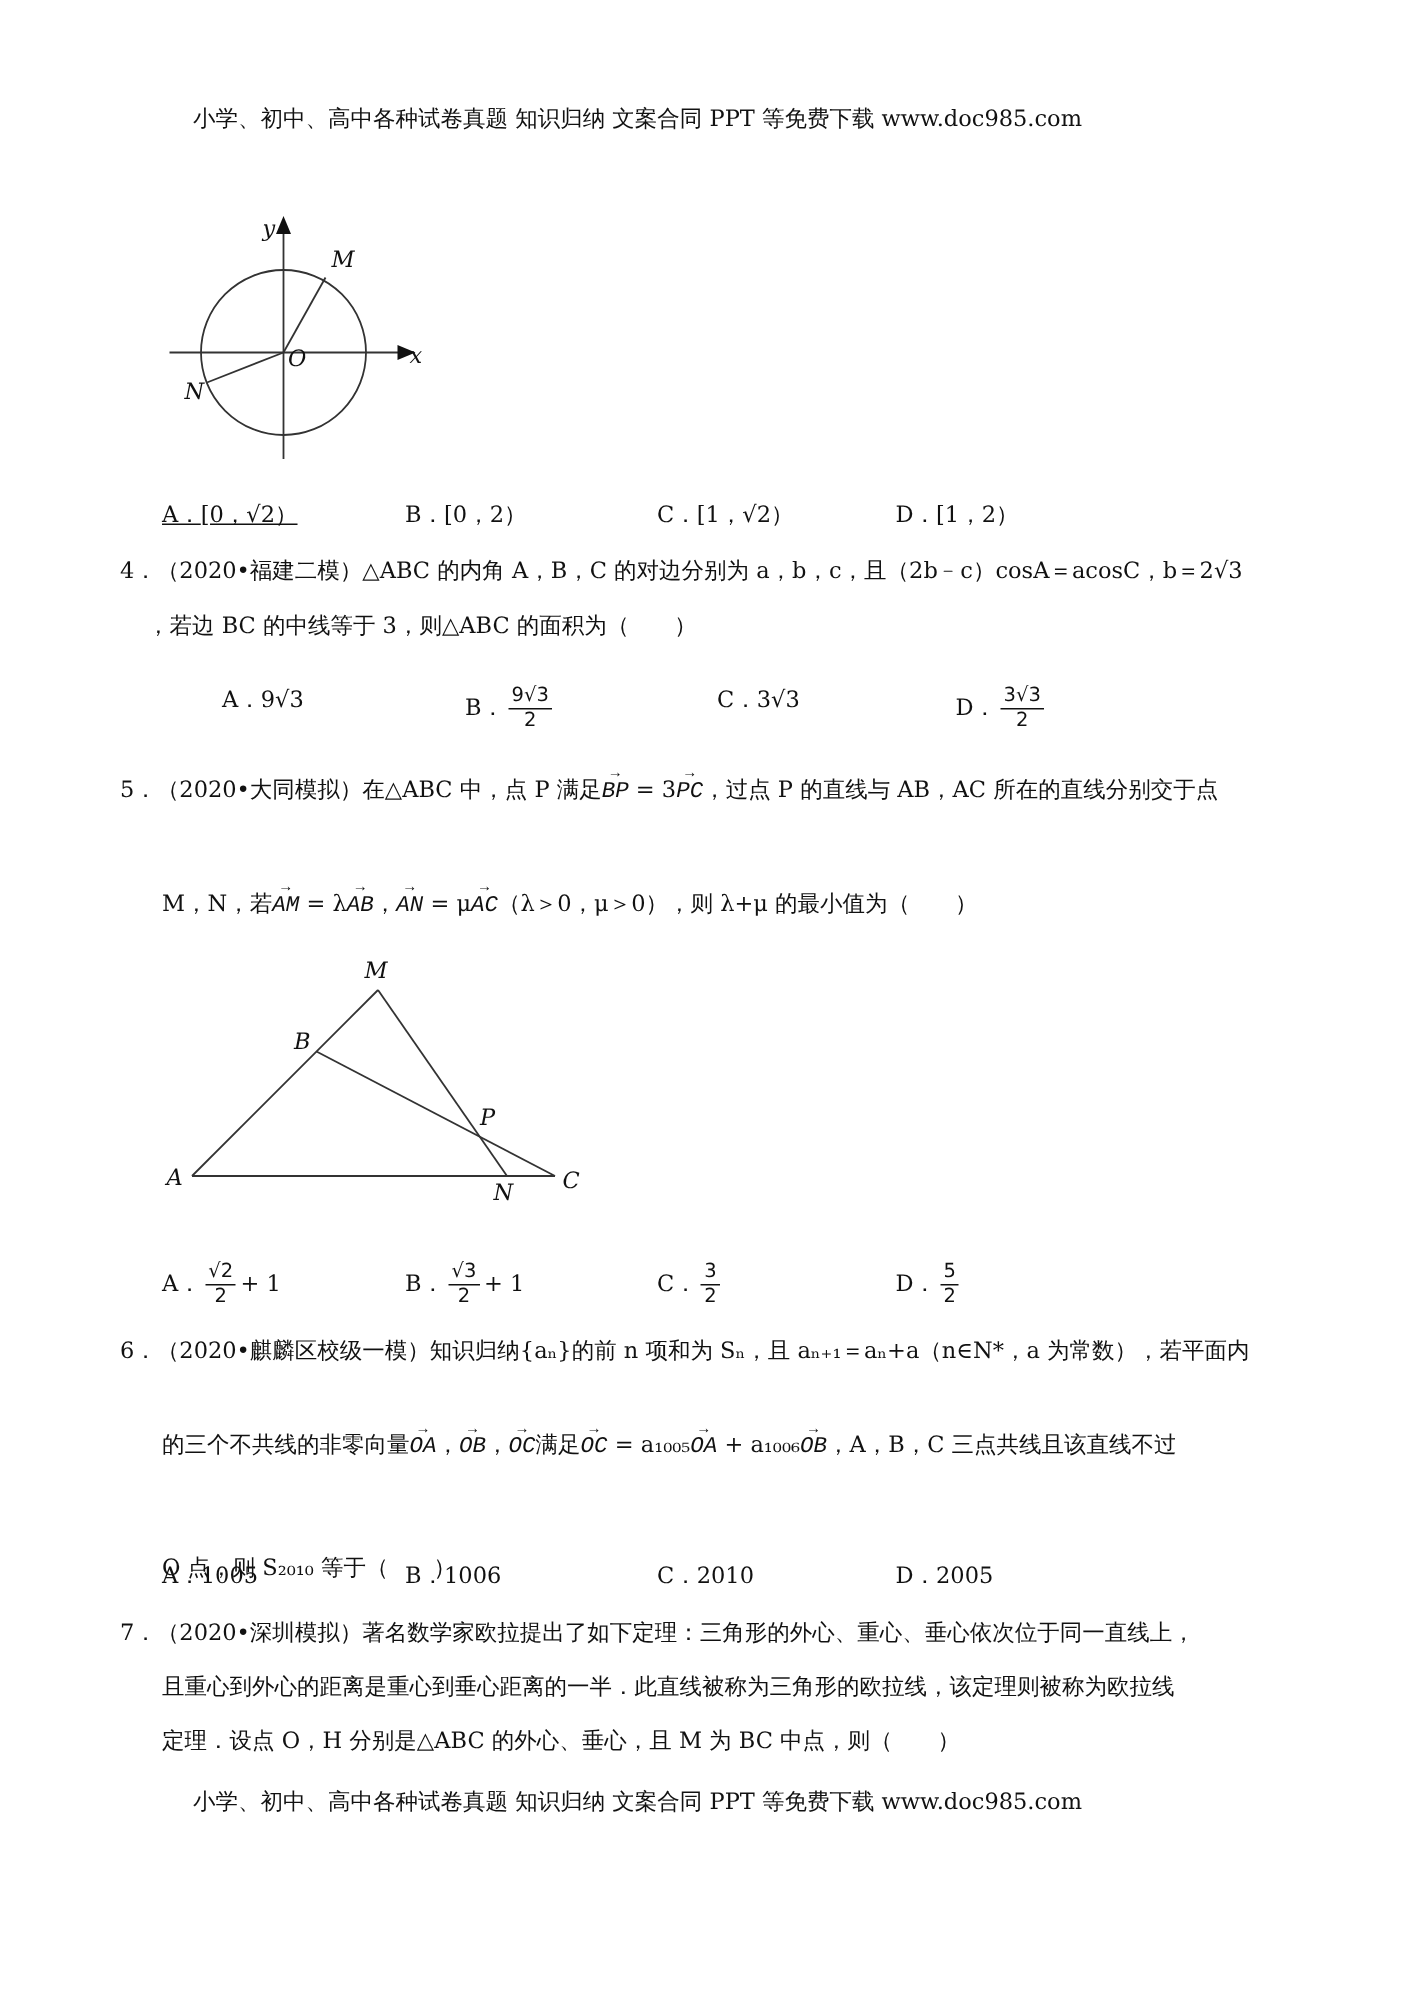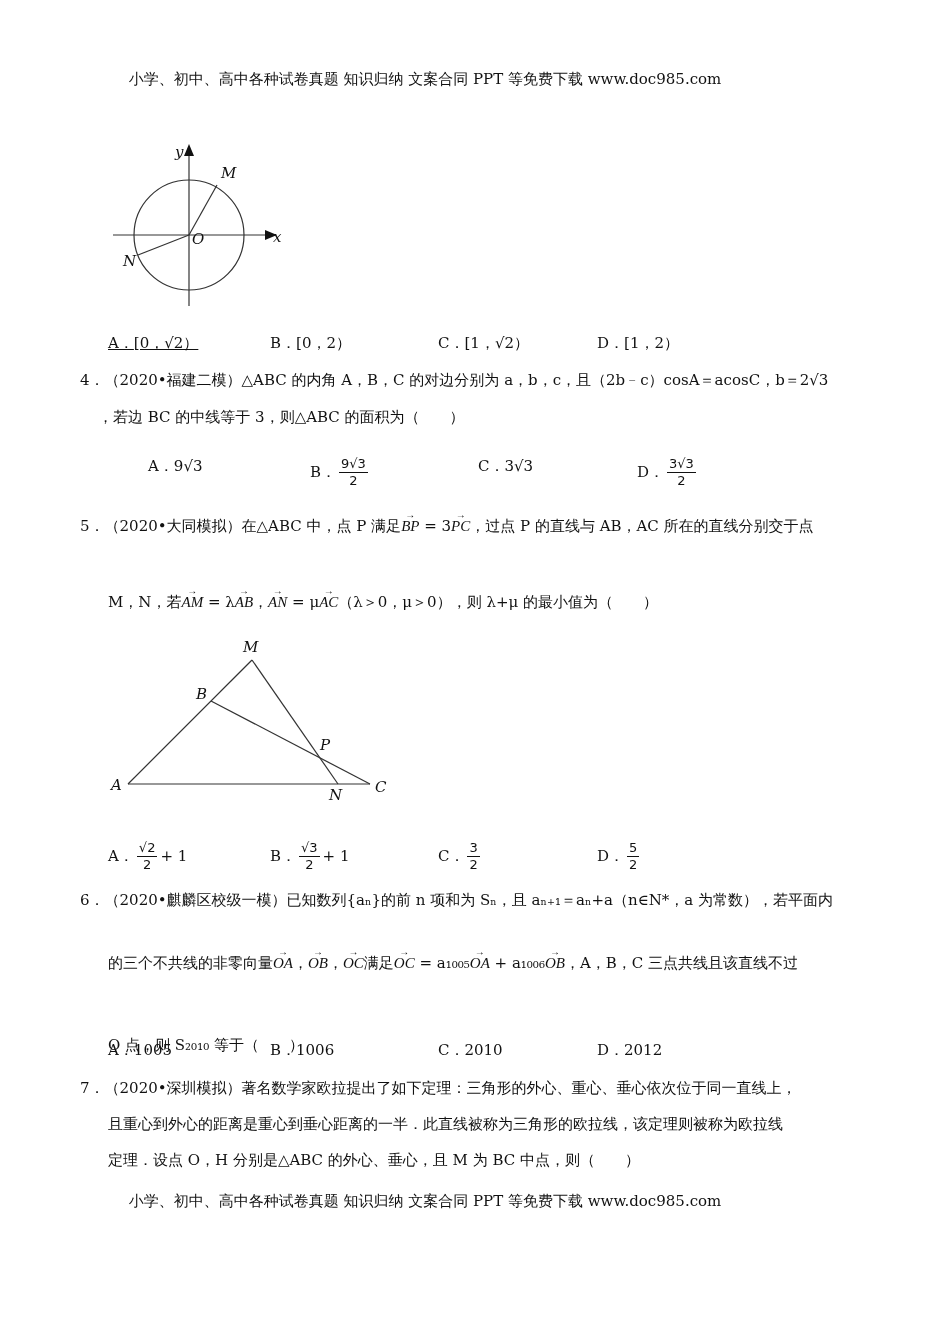--- a/index.html
+++ b/index.html
@@ -6,21 +6,21 @@
   body { width:950px; height:1344px; position:relative; overflow:hidden;
          font-family:"DejaVu Serif","Liberation Serif",serif; color:#111; font-size:15px; }
   .abs { position:absolute; white-space:nowrap; }
   .hdr { left:0; width:850px; text-align:center; font-size:15px; }
   .line { left:80px; font-size:15px; line-height:20px; }
   .ind { left:108px;text-align:right; }
   .opt { position:absolute; font-size:15px; line-height:20px; }
   .frac { display:inline-block; vertical-align:middle; text-align:center; font-family:"DejaVu Sans",sans-serif; font-size:13px; line-height:16px; margin:0 3px; }
   .frac .n { display:block; border-bottom:1px solid #111; padding:0 2px; }
   .frac .d { display:block; }
-  .vec { display:inline-block; position:relative; font-style:italic; font-family:Liberation Serif, serif; }
+  .vec { display:inline-block; position:relative; font-style:italic; font-family:Liberation Mono, monospace; }
   .vec::before { content:"\2192"; position:absolute; top:-11px; left:50%; transform:translateX(-50%); font-size:10px; font-style:normal; }
   svg text { font-family:"DejaVu Serif",serif; font-style:italic; font-size:15px; fill:#111; }
 </style>
 </head>
 <body>
 
 <div class="abs hdr" style="top:70px;">小学、初中、高中各种试卷真题 知识归纳 文案合同 PPT 等免费下载   www.doc985.com</div>
 
 <svg class="abs" style="left:105px;top:138px;" width="190" height="170">
   <circle cx="84" cy="97" r="55" fill="none" stroke="#333" stroke-width="1.2"></circle>
@@ -76,31 +76,31 @@
 </svg>
 
 <div class="abs" style="top:830px;left:108px;width:760px;height:44px;">
   <span class="opt" style="left:0;top:10px;"><span>A．</span><span class="frac"><span class="n">√2</span><span class="d">2</span></span><span>+ 1</span></span>
   <span class="opt" style="left:162px;top:10px;"><span>B．</span><span class="frac"><span class="n">√3</span><span class="d">2</span></span><span>+ 1</span></span>
   <span class="opt" style="left:330px;top:10px;"><span>C．</span><span class="frac"><span class="n">3</span><span class="d">2</span></span></span>
   <span class="opt" style="left:489px;top:10px;"><span>D．</span><span class="frac"><span class="n">5</span><span class="d">2</span></span></span>
 </div>
 
 <div class="abs line" style="top:890px;">
-  <span>6．</span><span>（2020•麒麟区校级一模）</span><span>已知数列{aₙ}的前 n 项和为 Sₙ，且 aₙ₊₁＝aₙ+a（n∈N*，a 为常数），若平面内</span>
+  <span>6．</span><span>（2020•麒麟区校级一模）</span><span>知识归纳{aₙ}的前 n 项和为 Sₙ，且 aₙ₊₁＝aₙ+a（n∈N*，a 为常数），若平面内</span>
 </div>
 <div class="abs line ind" style="top:953px;">
   <span>的三个不共线的非零向量</span><span class="vec">OA</span><span>，</span><span class="vec">OB</span><span>，</span><span class="vec">OC</span><span>满足</span><span class="vec">OC</span><span> = a₁₀₀₅</span><span class="vec">OA</span><span> + a₁₀₀₆</span><span class="vec">OB</span><span>，A，B，C 三点共线且该直线不过</span>
 </div>
 <div class="abs line ind" style="top:1003px;margin-top:32px;">O 点，则 S₂₀₁₀ 等于（　　）</div>
 <div class="abs" style="top:1040px;left:108px;width:760px;height:22px;">
   <span class="opt" style="left:0;"><span>A．</span><span>1005</span></span>
   <span class="opt" style="left:162px;"><span>B．</span><span>1006</span></span>
   <span class="opt" style="left:330px;"><span>C．</span><span>2010</span></span>
-  <span class="opt" style="left:489px;"><span>D．</span><span>2012</span></span>
+  <span class="opt" style="left:489px;"><span>D．</span><span>2005</span></span>
 </div>
 
 <div class="abs line" style="top:1078px;">
   <span>7．</span><span>（2020•深圳模拟）</span><span>著名数学家欧拉提出了如下定理：三角形的外心、重心、垂心依次位于同一直线上，</span>
 </div>
 <div class="abs line ind" style="top:1114px;">且重心到外心的距离是重心到垂心距离的一半．此直线被称为三角形的欧拉线，该定理则被称为欧拉线</div>
 <div class="abs line ind" style="top:1150px;">定理．设点 O，H 分别是△ABC 的外心、垂心，且 M 为 BC 中点，则（　　）</div>
 
 <div class="abs hdr" style="top:1192px;">小学、初中、高中各种试卷真题 知识归纳 文案合同 PPT 等免费下载   www.doc985.com</div>
 

